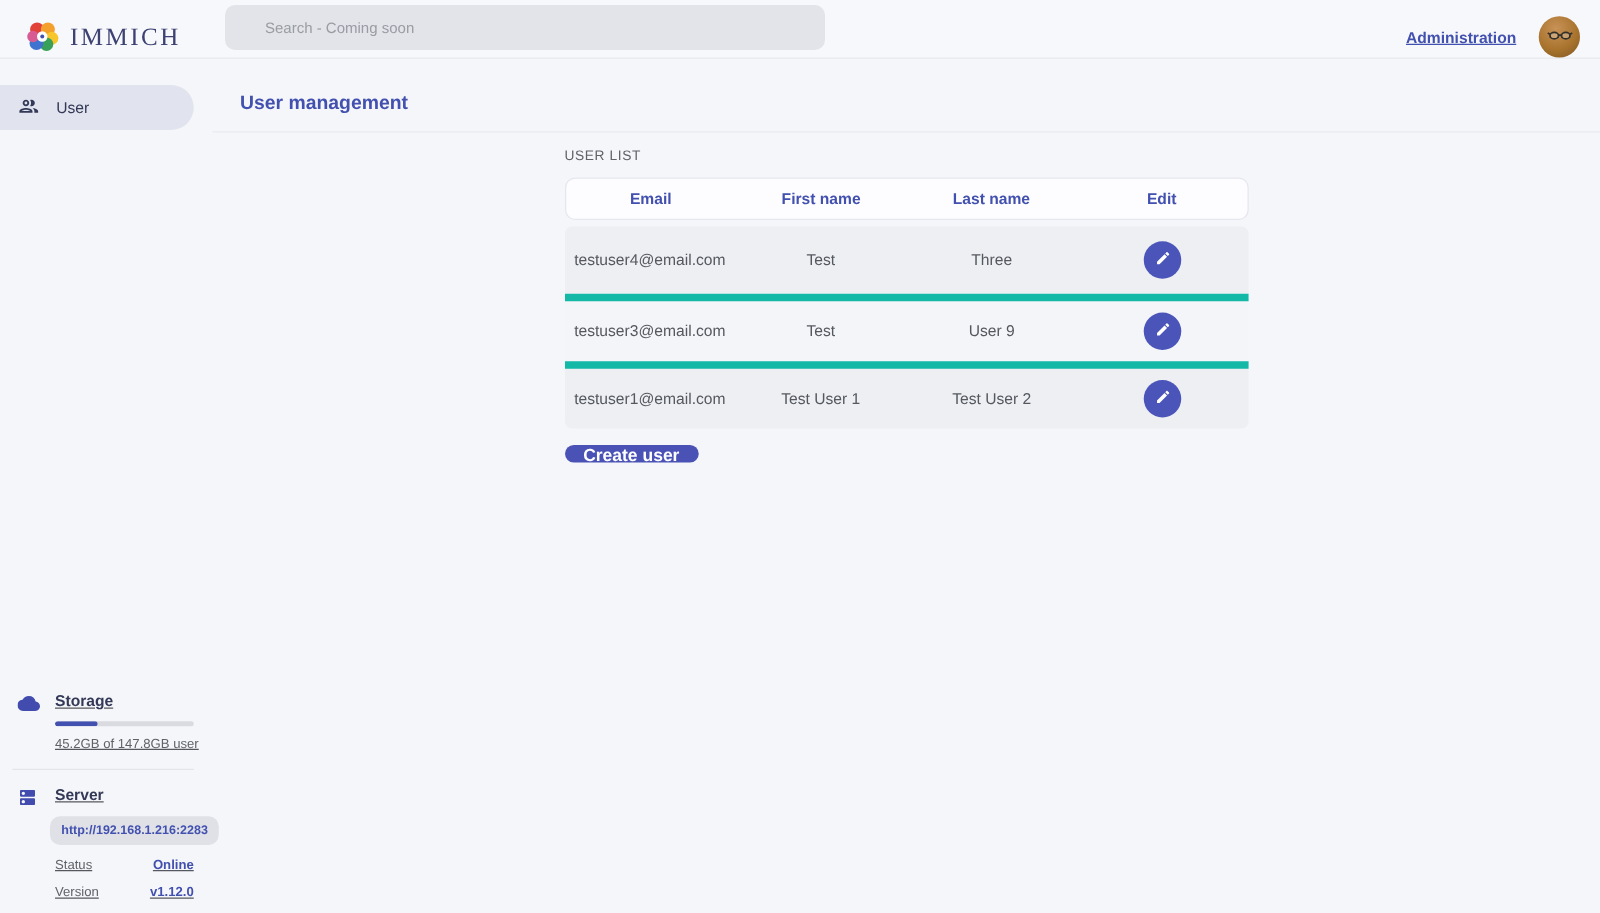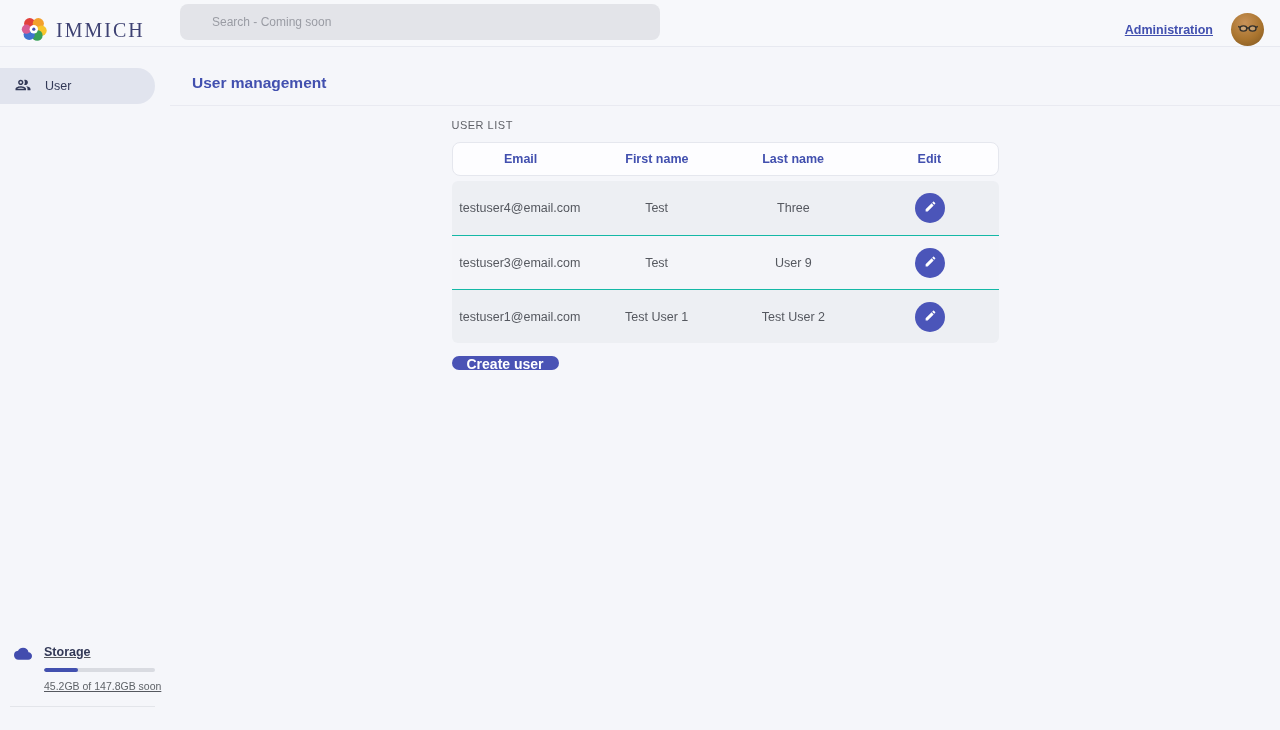--- a/index.html
+++ b/index.html
@@ -127,21 +127,21 @@
   }
   .table-head .th { text-align:center; color:#4250af; font-weight:600; font-size:12.5px; }
   .table-body { margin-top:5px; border-radius:6px; overflow:hidden; }
   .t-row {
     height:54px;
     display:grid; grid-template-columns:repeat(4,1fr);
     align-items:center;
   }
   .t-row:nth-child(odd) { background:#edeff3; }
   .t-row:nth-child(even) { background:#f4f5f9; }
-  .t-row + .t-row { border-top:1px solid #14b8a6; }
+  .t-row + .t-row { border-top:6px solid #14b8a6; }
   .t-cell { text-align:center; color:#55585f; font-size:12.5px; }
   .edit-cell { display:flex; justify-content:center; }
   .edit-btn {
     width:30px; height:30px; border-radius:50%;
     background:#4b55b9; border:none;
     display:flex; align-items:center; justify-content:center;
     cursor:pointer;
   }
   .create-btn {
     margin-top:13px;
@@ -210,26 +210,45 @@
         <span class="side-icon">
           <svg width="18" height="14" viewBox="0 2 24 18" fill="#424cae">
             <path d="M19.35 10.04A7.49 7.49 0 0 0 12 4C9.11 4 6.6 5.64 5.35 8.04A5.994 5.994 0 0 0 0 14c0 3.31 2.69 6 6 6h13c2.76 0 5-2.24 5-5 0-2.64-2.05-4.78-4.65-4.96z"></path>
           </svg>
         </span>
         <div class="side-content">
           <div class="side-title">Storage</div>
           <div class="progress-track">
             <div class="progress-fill" style="width: 30.6%;"></div>
           </div>
-          <div class="usage-text">45.2GB of 147.8GB soon</div>
+          <div class="usage-text">45.2GB of 147.8GB user</div>
         </div>
       </div>
 
       <div class="side-divider"></div>
 
+      <div class="side-block">
+        <span class="side-icon">
+          <svg width="16" height="16" viewBox="0 0 24 24" fill="#424cae">
+            <path d="M20 13H4c-.55 0-1 .45-1 1v6c0 .55.45 1 1 1h16c.55 0 1-.45 1-1v-6c0-.55-.45-1-1-1zM7 19c-1.1 0-2-.9-2-2s.9-2 2-2 2 .9 2 2-.9 2-2 2zM20 3H4c-.55 0-1 .45-1 1v6c0 .55.45 1 1 1h16c.55 0 1-.45 1-1V4c0-.55-.45-1-1-1zM7 9c-1.1 0-2-.9-2-2s.9-2 2-2 2 .9 2 2-.9 2-2 2z"></path>
+          </svg>
+        </span>
+        <div class="side-content">
+          <div class="side-title">Server</div>
+          <span class="url-chip">http://192.168.1.216:2283</span>
+          <div class="kv-row">
+            <span class="kv-label">Status</span>
+            <span class="kv-value">Online</span>
+          </div>
+          <div class="kv-row">
+            <span class="kv-label">Version</span>
+            <span class="kv-value">v1.12.0</span>
+          </div>
+        </div>
+      </div>
     </div>
   </aside>
 
   <main class="main">
     <div class="page-title-bar">
       <h1 class="page-title">User management</h1>
     </div>
 
     <div class="content-col">
       <div class="section-label">USER LIST</div>

